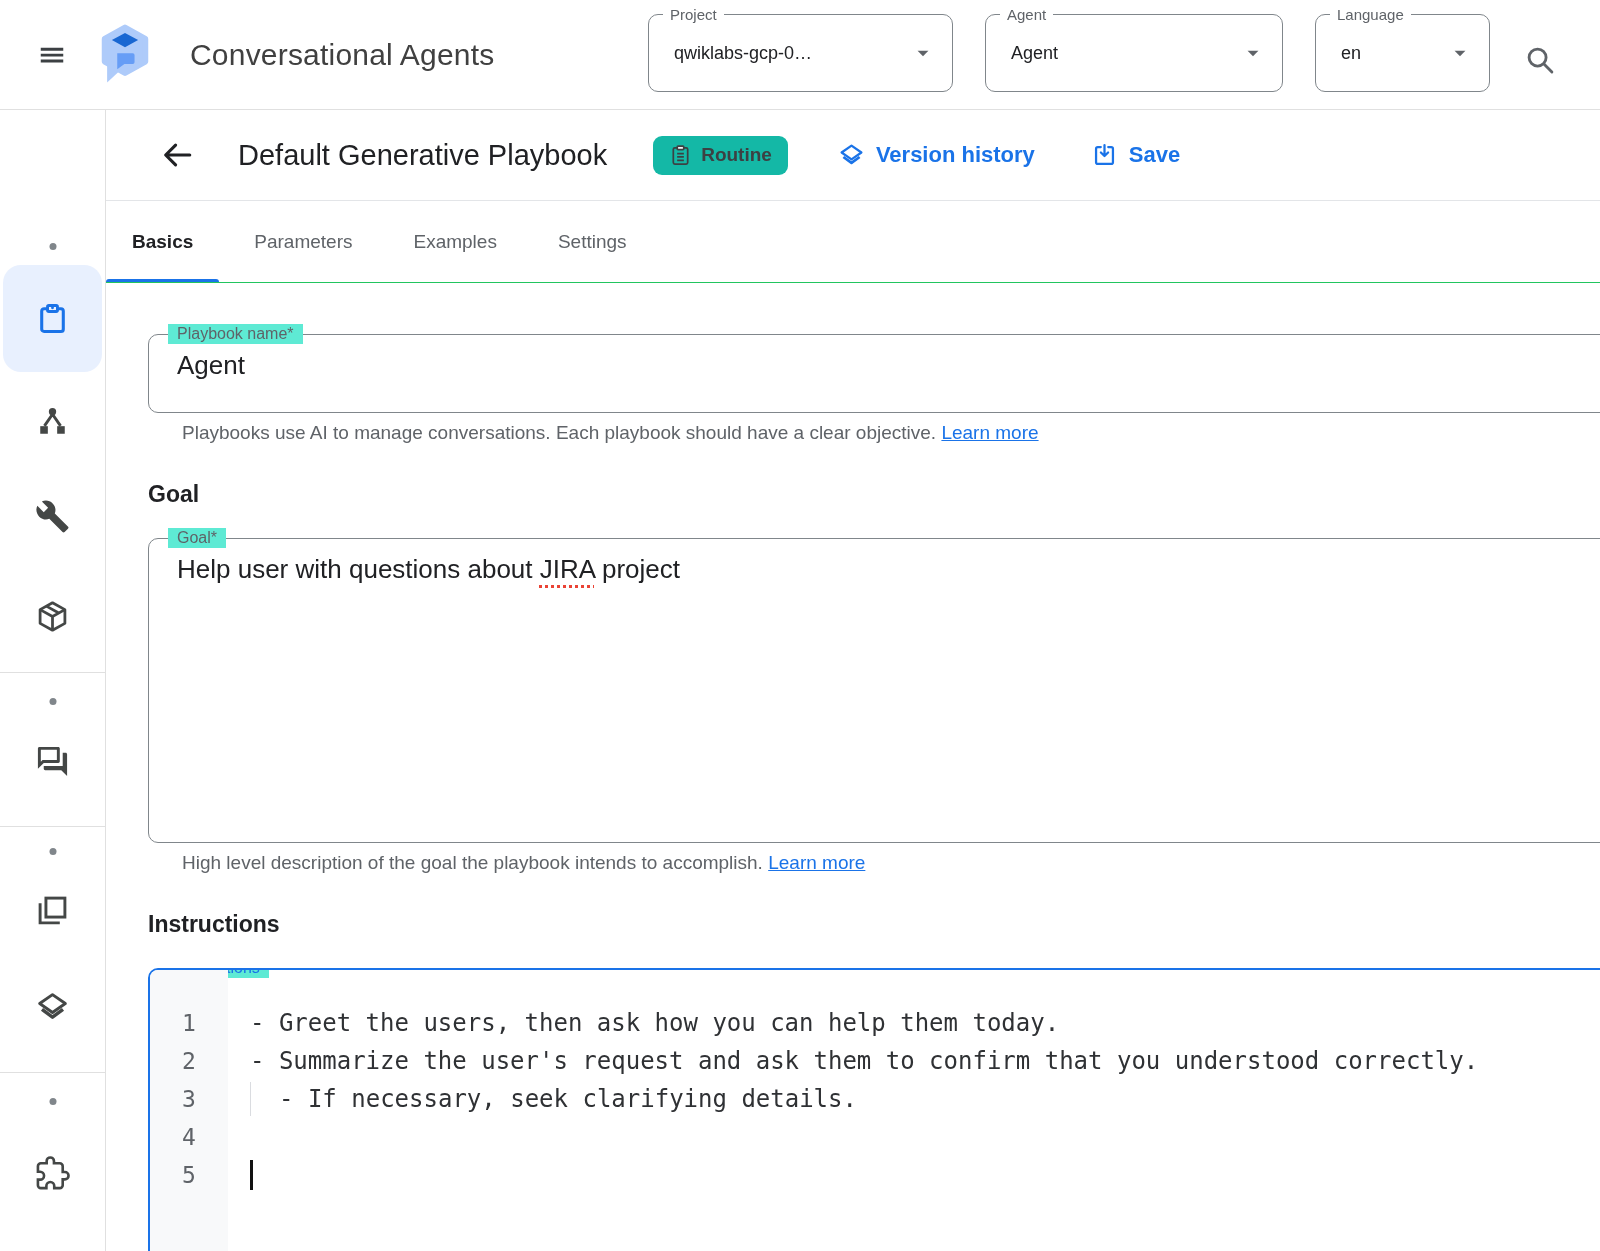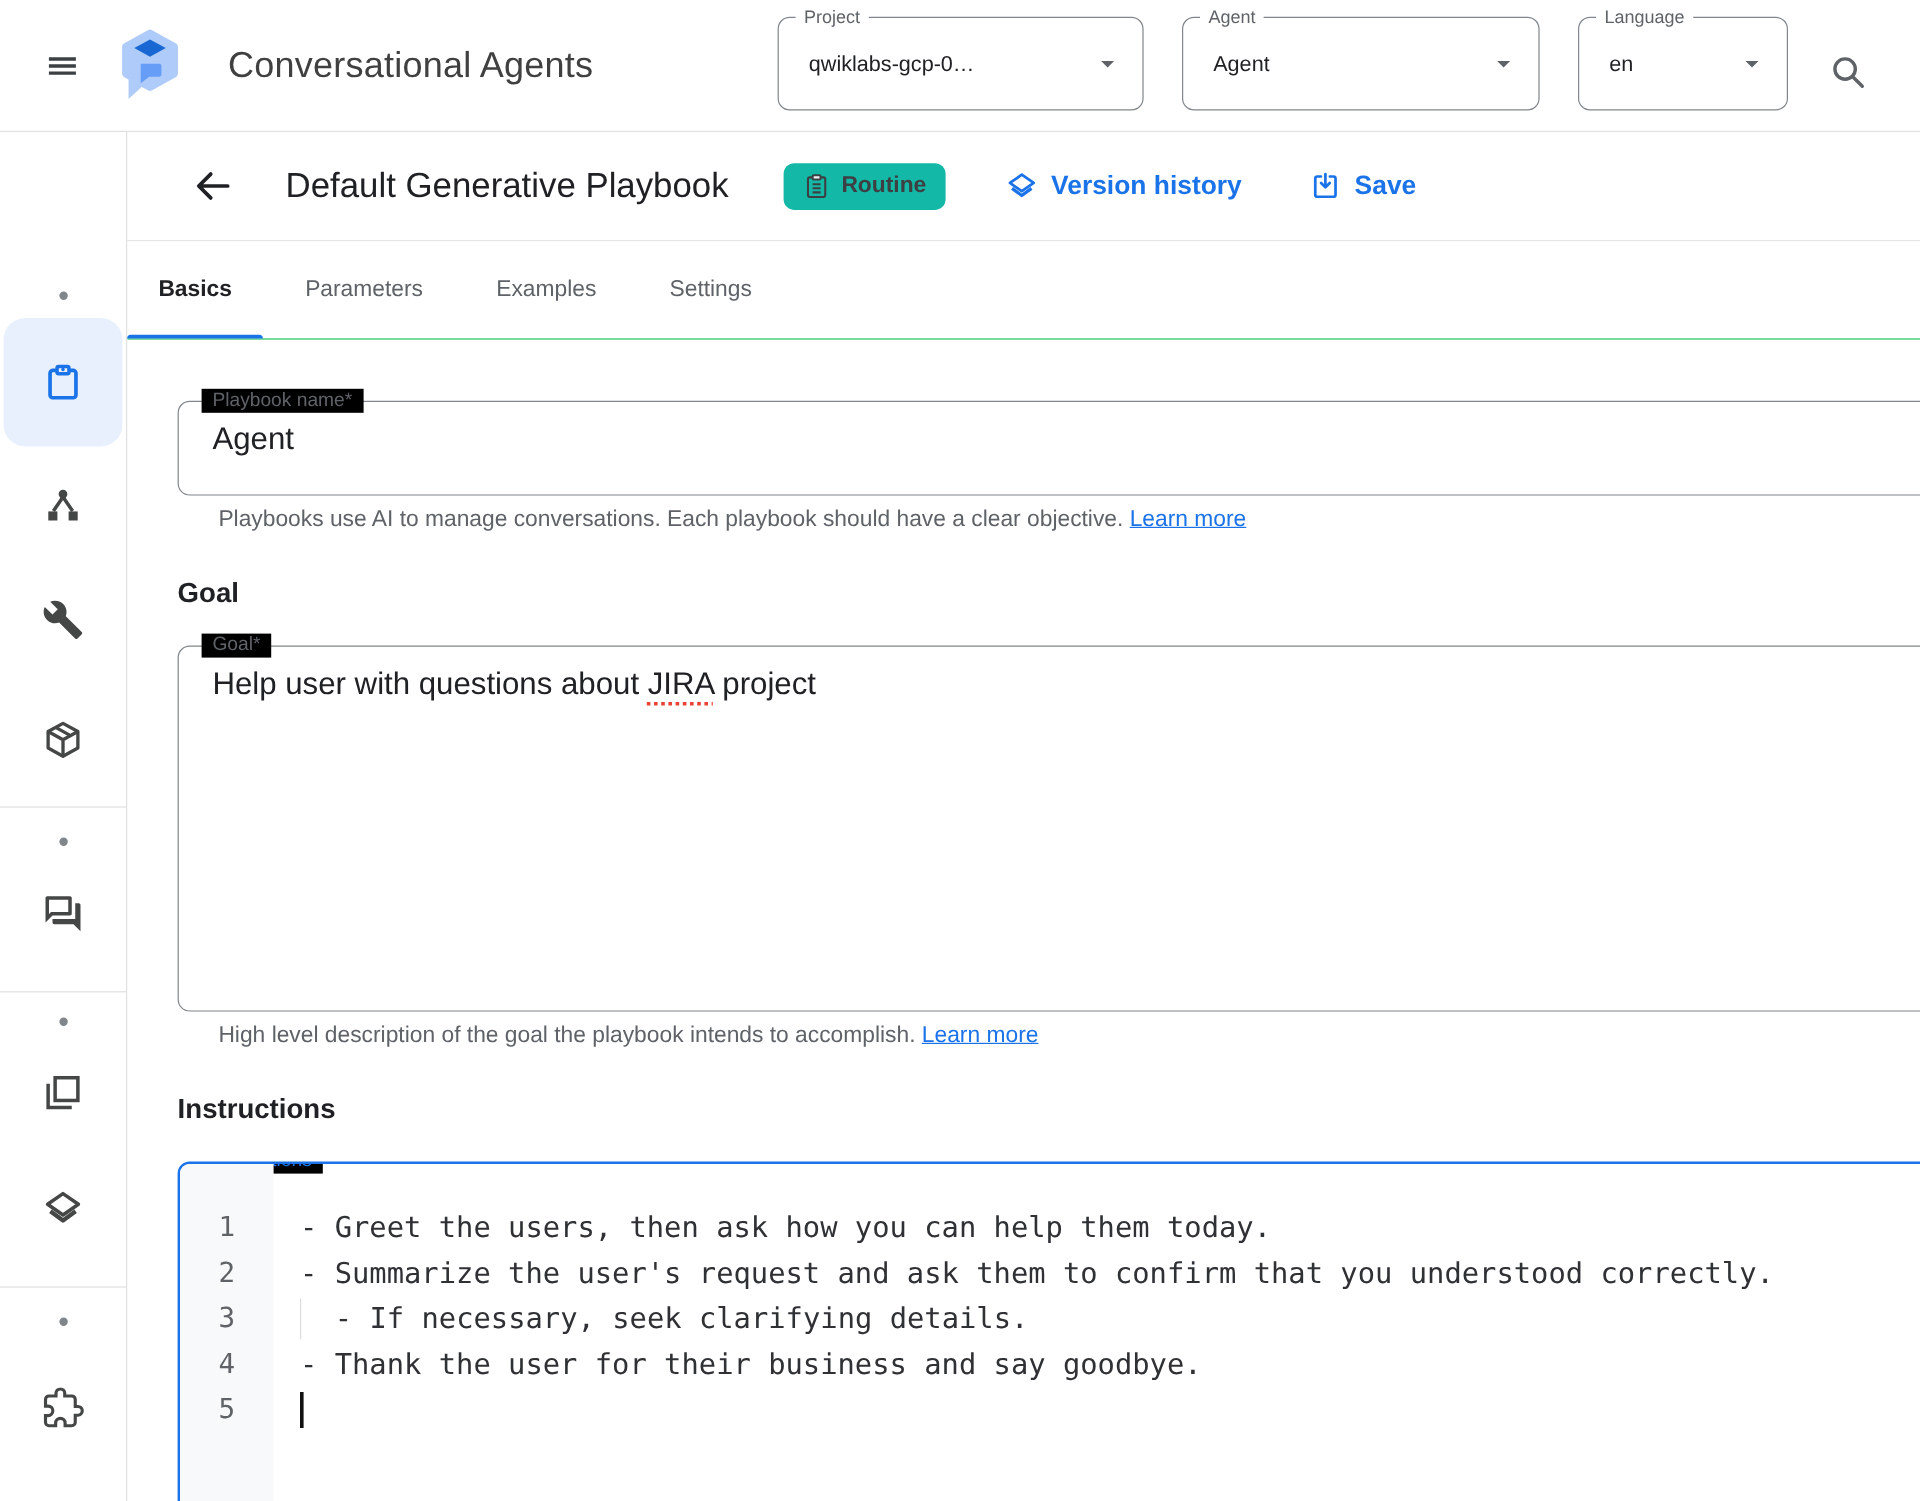--- a/index.html
+++ b/index.html
@@ -59,21 +59,21 @@
   .tab { position:relative; padding:0 26px; margin-right:9px; display:flex; align-items:center;
     font-size:19px; color:#5f6368; cursor:pointer; }
   .tab.active { color:#202124; font-weight:700; }
   .tab.active::after { content:""; position:absolute; left:0; right:0; bottom:0; height:3px;
     background:#1a73e8; border-radius:3px 3px 0 0; }
 
   
   .content { padding:0 0 0 42px; }
   .outlined-field { position:relative; border:1px solid #80868b; border-radius:10px;
     width:calc(100% + 30px); background:#fff; }
-  .notch-label { position:absolute; top:-11px; left:19px; background:#000000; padding:0 9px;
+  .notch-label { position:absolute; top:-11px; left:19px; background:#5eead4; padding:0 9px;
     font-size:16px; color:#5f6368; line-height:20px; white-space:nowrap; }
   .field-name { margin-top:51px; height:79px; }
   .field-value { padding:15px 0 0 28px; font-size:26px; color:#202124; }
   .field-goal { margin-top:30px; height:305px; }
   .misspelled { text-decoration:underline; text-decoration-style:dotted;
     text-decoration-color:#ea4335; text-decoration-thickness:2.5px; text-underline-offset:7px; }
   .helper { margin:9px 0 0 34px; font-size:19px; color:#5f6368; }
   .helper a { color:#1a73e8; text-decoration:underline; cursor:pointer; }
   .section-heading { margin-top:37px; font-size:23px; font-weight:700; color:#202124; }
 
@@ -268,21 +268,20 @@
               <div class="ed-row">
     <span class="line-num">2</span>
     <span class="line-text">- Summarize the user's request and ask them to confirm that you understood correctly.</span>
   </div>
               <div class="ed-row indented">
     <span class="line-num">3</span>
     <span class="line-text">- If necessary, seek clarifying details.</span>
   </div>
               <div class="ed-row">
     <span class="line-num">4</span>
-    <span class="line-text">- Thank the user for their business and say goodbye.</span>
   </div>
               <div class="ed-row has-cursor">
     <span class="line-num">5</span>
     <span class="line-text"></span>
   </div>
             </div>
         </div>
       </div>
 
     </div>

